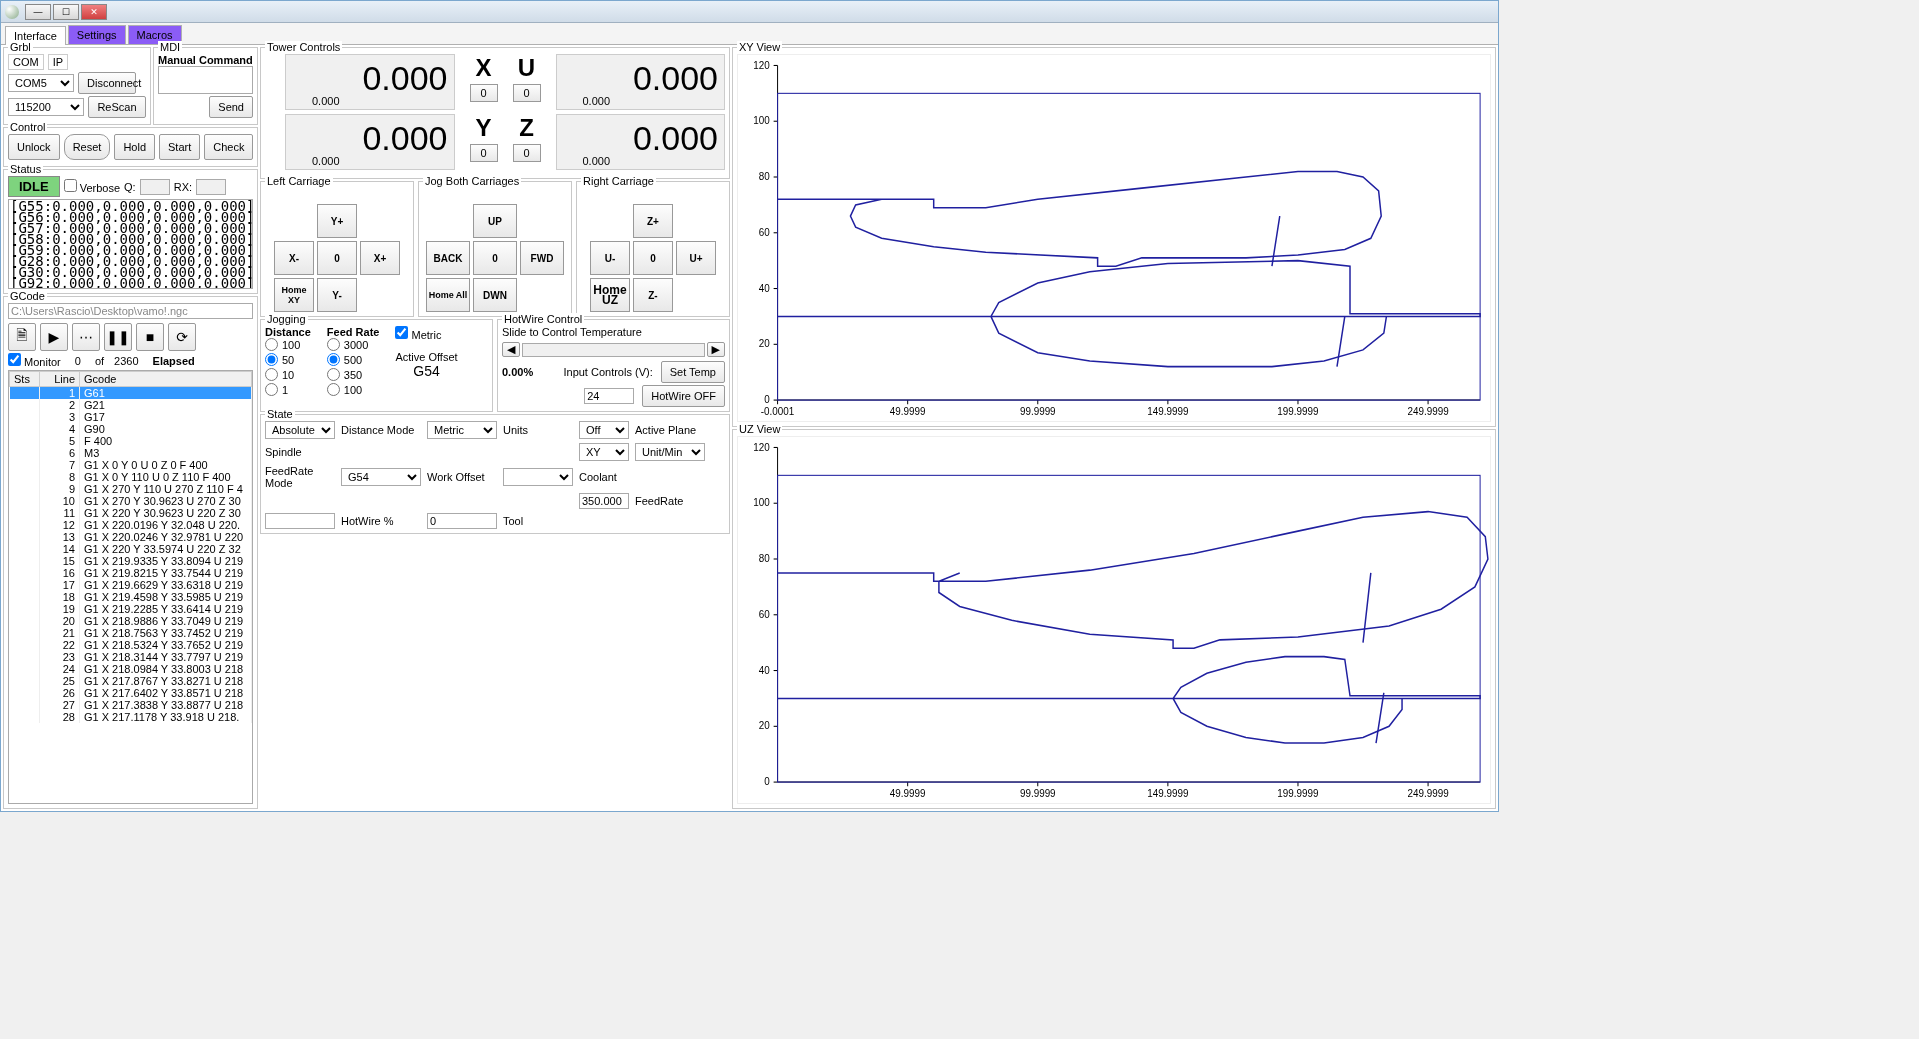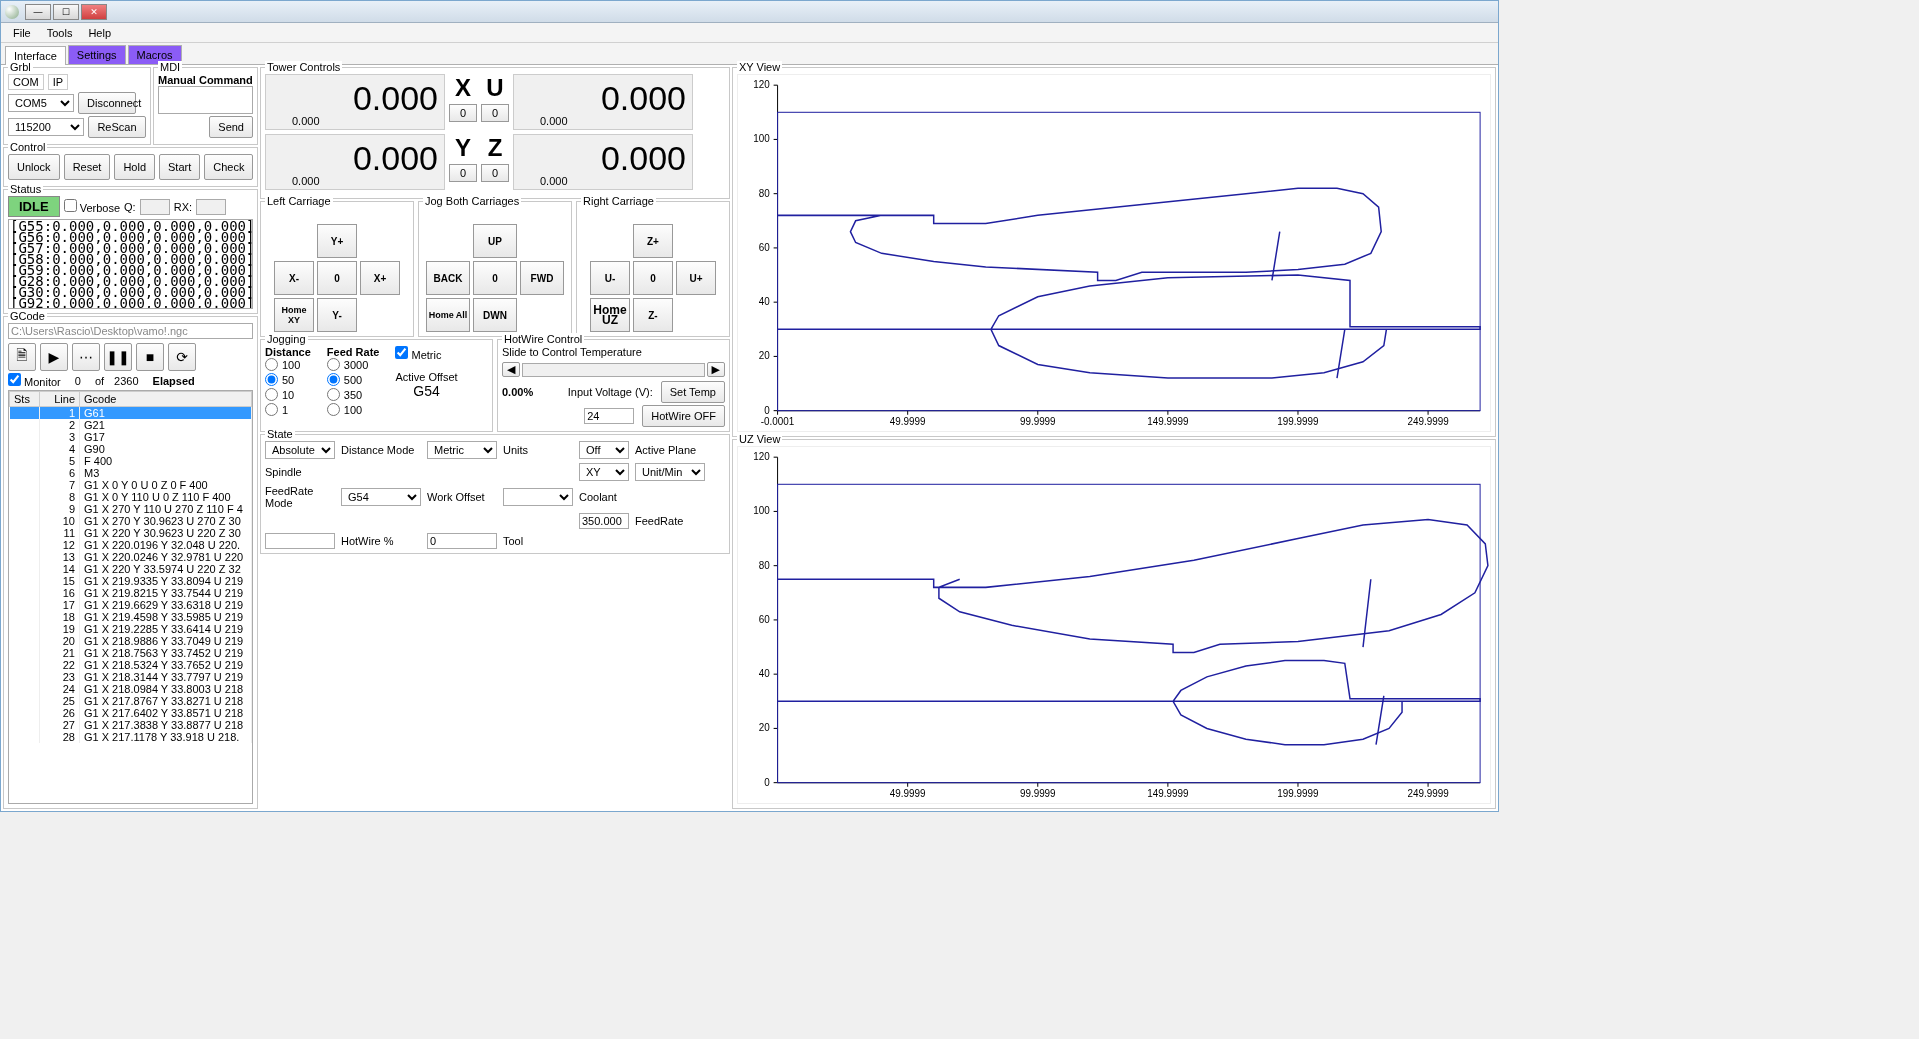--- a/index.html
+++ b/index.html
@@ -17,21 +17,21 @@
 .tab.inactive { background: #8b5cf6; top: 0; }
 .content { flex: 1; display: flex; padding: 2px; gap: 2px; }
 .leftcol { width: 255px; display: flex; flex-direction: column; gap: 2px; }
 .midcol { width: 470px; display: flex; flex-direction: column; gap: 2px; }
 .rightcol { flex: 1; display: flex; flex-direction: column; gap: 2px; }
 .group { border: 1px solid #c8c8c8; padding: 6px 4px 4px 4px; position: relative; }
 .group > .lbl { position: absolute; top: -7px; left: 4px; background: #fff; padding: 0 2px; font-size: 11px; }
 .btn { background: linear-gradient(#fdfdfd,#e8e8e8); border: 1px solid #999; border-radius: 2px; padding: 4px 8px; font-size: 11px; cursor: pointer; }
 select, input[type=text] { border: 1px solid #aaa; padding: 1px 2px; font-size: 11px; background: #fff; }
 .row { display: flex; align-items: center; gap: 4px; margin-bottom: 2px; }
-.dro-row { display: flex; gap: 4px; margin-bottom: 4px; }
+.dro-row { display: flex; gap: 15px; margin-bottom: 4px; margin-left: 20px; }
 .dro-box { width: 180px; height: 56px; background: #f0f0f0; border: 1px solid #ccc; display: flex; flex-direction: column; justify-content: flex-end; align-items: flex-end; padding: 2px 6px; }
 .dro-big { font-size: 34px; font-weight: 400; line-height: 34px; }
 .dro-small { font-size: 11px; align-self: flex-start; margin-left: 20px; }
 .dro-axis { font-size: 24px; font-weight: bold; width: 28px; text-align: center; }
 .dro-zero { width: 28px; height: 18px; background: linear-gradient(#fdfdfd,#e8e8e8); border: 1px solid #999; text-align: center; font-size: 11px; line-height: 16px; margin-top: 2px; }
 .jogbtn { width: 40px; height: 34px; background: linear-gradient(#fdfdfd,#e8e8e8); border: 1px solid #999; font-size: 10px; font-weight: bold; }
 .jogbtn.wide { width: 44px; }
 .joggrid { display: grid; grid-template-columns: repeat(3, 40px); gap: 3px; justify-content: center; }
 .joggrid.wide { grid-template-columns: repeat(3, 44px); }
 .status-line { font-size: 14px; font-family: monospace; line-height: 11px; }
@@ -55,25 +55,20 @@
 </head>
 <body>
 
 <div class="window">
   <div class="titlebar">
     <span class="icon"></span>
     <span class="wbtn">—</span>
     <span class="wbtn">☐</span>
     <span class="wbtn close">✕</span>
   </div>
-  <div class="menubar">
-    <span>File</span>
-    <span>Tools</span>
-    <span>Help</span>
-  </div>
   <div class="tabs">
     <div class="tab">Interface</div>
     <div class="tab inactive">Settings</div>
     <div class="tab inactive">Macros</div>
   </div>
 
   <div class="content">
 
     <div class="leftcol">
       <div style="display:flex;gap:2px;">
@@ -97,21 +92,21 @@
           <div style="font-weight:bold;">Manual Command</div>
           <input type="text" style="width: 100%; height: 28px;">
           <div style="text-align:right;margin-top:2px;"><button class="btn">Send</button></div>
         </div>
       </div>
 
       <div class="group">
         <span class="lbl">Control</span>
         <div class="row">
           <button class="btn" style="padding:6px 8px;">Unlock</button>
-          <button class="btn" style="padding:6px 8px;">Reset</button>
+          <button class="btn" style="padding:6px 8px;border-radius:10px;">Reset</button>
           <button class="btn" style="padding:6px 8px;">Hold</button>
           <button class="btn" style="padding:6px 8px;">Start</button>
           <button class="btn" style="padding:6px 8px;">Check</button>
         </div>
       </div>
 
       <div class="group">
         <span class="lbl">Status</span>
         <div class="row">
           <span class="idle-badge">IDLE</span>
@@ -440,21 +435,21 @@
           <span class="lbl">HotWire Control</span>
           <div>Slide to Control Temperature</div>
           <div style="display:flex;align-items:center;gap:2px;margin:4px 0;">
             <button class="btn" style="padding:0 4px;">◀</button>
             <div style="flex:1;height:14px;border:1px solid #aaa;background:#f0f0f0;"></div>
             <button class="btn" style="padding:0 4px;">▶</button>
           </div>
           <div style="display:flex;align-items:center;gap:8px;">
             <span style="font-weight:bold;">0.00%</span>
             <span style="flex:1;"></span>
-            <span>Input Voltage (V):</span>
+            <span>Input Controls (V):</span>
             <button class="btn">Set Temp</button>
           </div>
           <div style="display:flex;align-items:center;gap:8px;margin-top:2px;">
             <span style="flex:1;"></span>
             <input type="text" style="width: 50px;" value="24">
             <button class="btn">HotWire OFF</button>
           </div>
         </div>
       </div>
 

